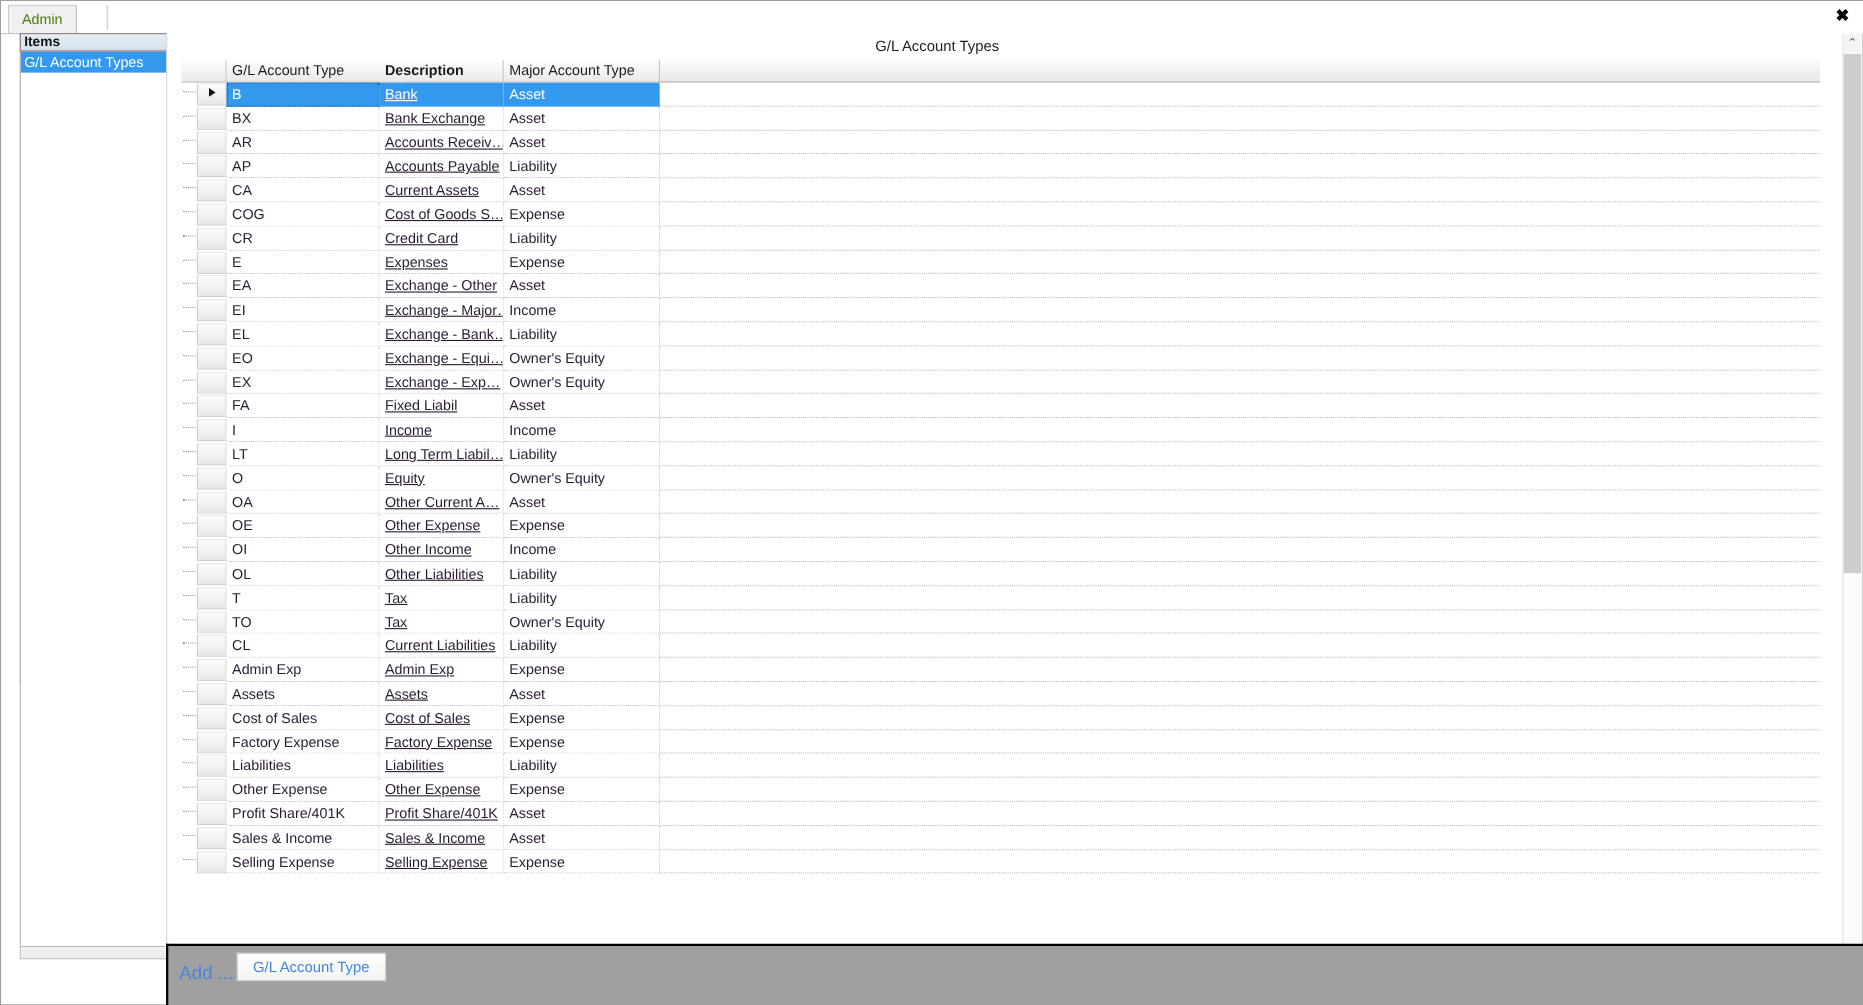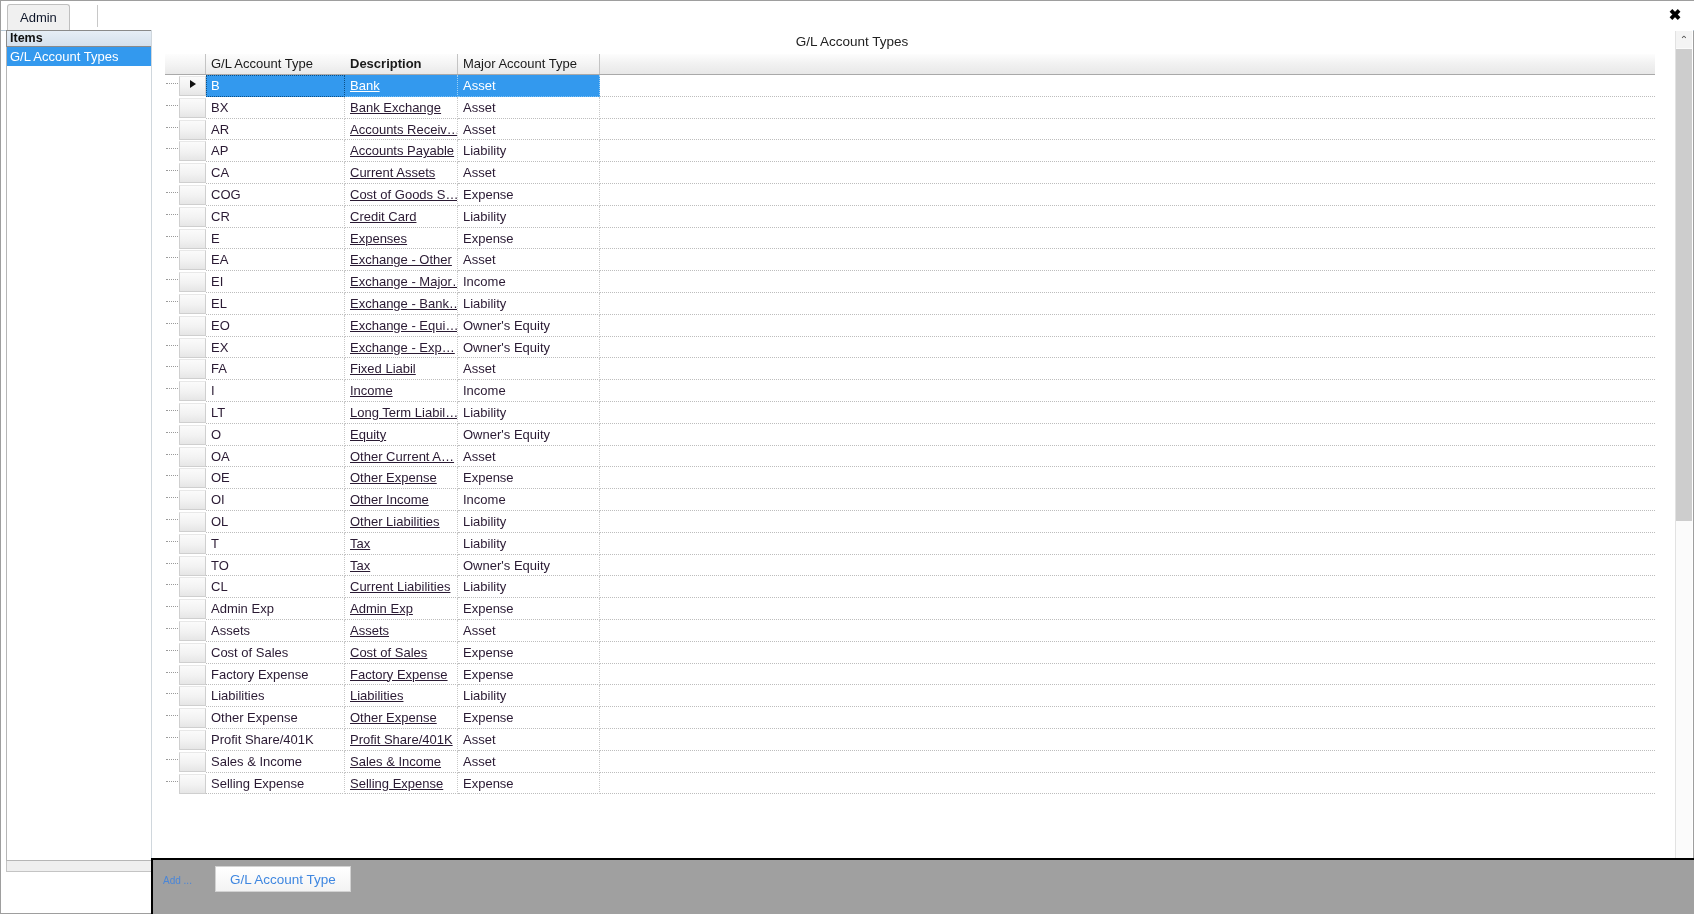--- a/index.html
+++ b/index.html
@@ -46,21 +46,21 @@
     height: 26px;
     min-width: 48px;
     padding: 0 12px;
     box-sizing: border-box;
     background: #f0f0f0;
     border: 1px solid #bfbfbf;
     border-bottom: none;
     border-radius: 3px 3px 0 0;
     font-size: 13px;
     line-height: 25px;
-    color: #0f172a;
+    color: #4d7c0f;
     text-align: center;
     cursor: default;
   }
   .tab-sep {
     position: absolute;
     left: 96px;
     top: 4px;
     width: 1px;
     height: 22px;
     background: #c8c8c8;
@@ -76,21 +76,21 @@
     font-size: 15px;
     font-weight: bold;
     color: #000;
     cursor: pointer;
     user-select: none;
   }
 
   
   #sidebar {
     position: absolute;
-    left: 5px;
+    left: 17px;
     top: 29px;
     width: 146px;
     height: 592px;
     box-sizing: border-box;
     background: #ef4444;
   }
   #sidebar-header {
     position: absolute;
     left: 0; top: 0;
     width: 146px;
@@ -335,21 +335,21 @@
     height: 57px;
     background: #a0a0a0;
     border-top: 2px solid #000000;
     border-left: 2px solid #000000;
     box-sizing: border-box;
   }
   #add-label {
     position: absolute;
     left: 10px;
     top: 15px;
-    font-size: 10px;
+    font-size: 17px;
     color: #4a86d8;
     cursor: pointer;
   }
   #add-entity-button {
     position: absolute;
     left: 62px;
     top: 6px;
     height: 26px;
     padding: 0 14px;
     box-sizing: border-box;

